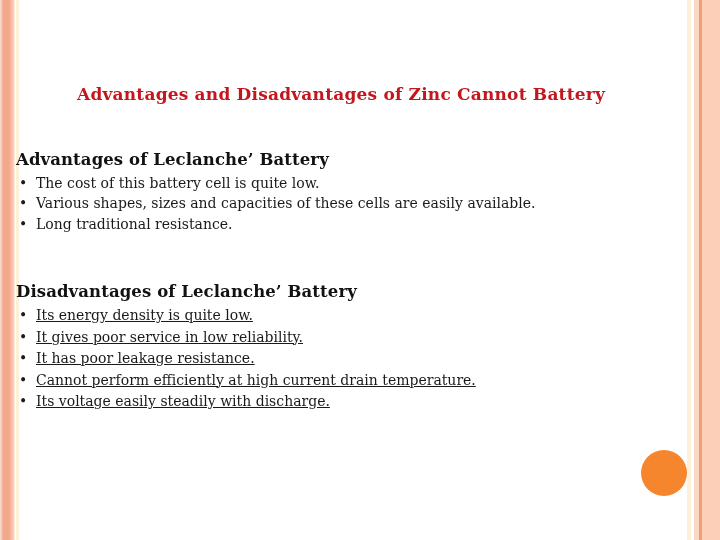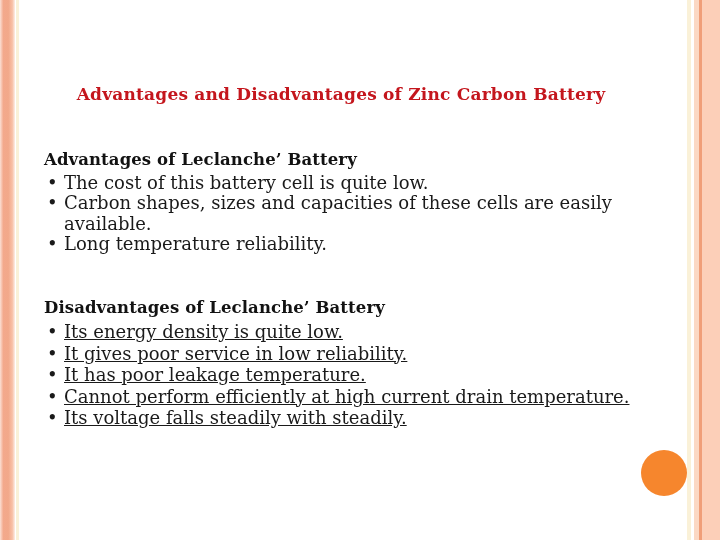--- a/index.html
+++ b/index.html
@@ -45,35 +45,35 @@
   }
 
   
   .slide-title {
     position: absolute; left: 0; right: 38px; top: 84px;
     text-align: center;
     font-size: 17px; font-weight: bold;
     color: #c4161d;
     letter-spacing: 0.2px;
   }
-  .section { position: absolute; left: 44px; right: 40px; }
+  .section { position: absolute; left: 16px; right: 40px; }
   .section-advantages    { top: 149px; }
-  .section-disadvantages { top: 281px; margin-top: 16px; }
+  .section-disadvantages { top: 281px; }
   .section-heading {
     margin: 0 0 3px 0;
     font-size: 16.5px; font-weight: bold;
     color: #121212;
     letter-spacing: 0.1px;
     line-height: 21px;
   }
   .bullet-list { list-style: none; margin: 0; padding: 0; }
   .bullet-list li {
     position: relative;
     padding-left: 20px;
-    font-size: 18px;
+    font-size: 14px;
     color: #1a1a1a;
   }
   .section-advantages    .bullet-list li { line-height: 20.4px; }
   .section-disadvantages .bullet-list li { line-height: 21.5px; text-decoration: underline; }
   .bullet-list li::before {
     content: "\2022";
     position: absolute; left: 3px;
     color: #1a1a1a;
   }
 </style>
@@ -83,35 +83,35 @@
 <div class="slide">
 
   <div class="left-stripe"></div>
   <div class="left-cream-line"></div>
   <div class="right-cream-line"></div>
   <div class="right-peach-thin"></div>
   <div class="right-salmon-line"></div>
   <div class="right-peach-wide"></div>
   <div class="accent-circle"></div>
 
-  <div class="slide-title">Advantages and Disadvantages of Zinc Carbon Battery</div>
+  <div class="slide-title">Advantages and Disadvantages of Zinc Cannot Battery</div>
 
   <div class="section section-advantages">
     <h2 class="section-heading">Advantages of Leclanche’ Battery</h2>
     <ul class="bullet-list">
       <li>The cost of this battery cell is quite low.</li>
-      <li>Carbon shapes, sizes and capacities of these cells are easily available.</li>
-      <li>Long temperature reliability.</li>
+      <li>Various shapes, sizes and capacities of these cells are easily available.</li>
+      <li>Long traditional resistance.</li>
     </ul>
   </div>
 
   <div class="section section-disadvantages">
     <h2 class="section-heading">Disadvantages of Leclanche’ Battery</h2>
     <ul class="bullet-list">
       <li>Its energy density is quite low.</li>
       <li>It gives poor service in low reliability.</li>
-      <li>It has poor leakage temperature.</li>
+      <li>It has poor leakage resistance.</li>
       <li>Cannot perform efficiently at high current drain temperature.</li>
-      <li>Its voltage falls steadily with steadily.</li>
+      <li>Its voltage easily steadily with discharge.</li>
     </ul>
   </div>
 
 </div>
 
 </body></html>

